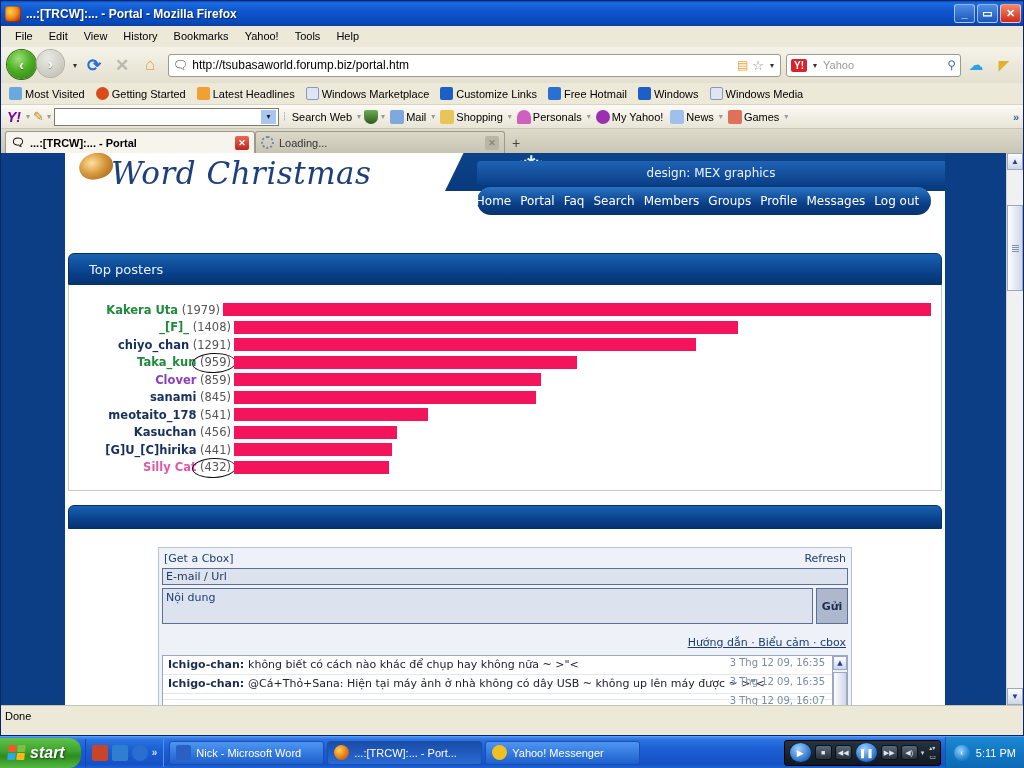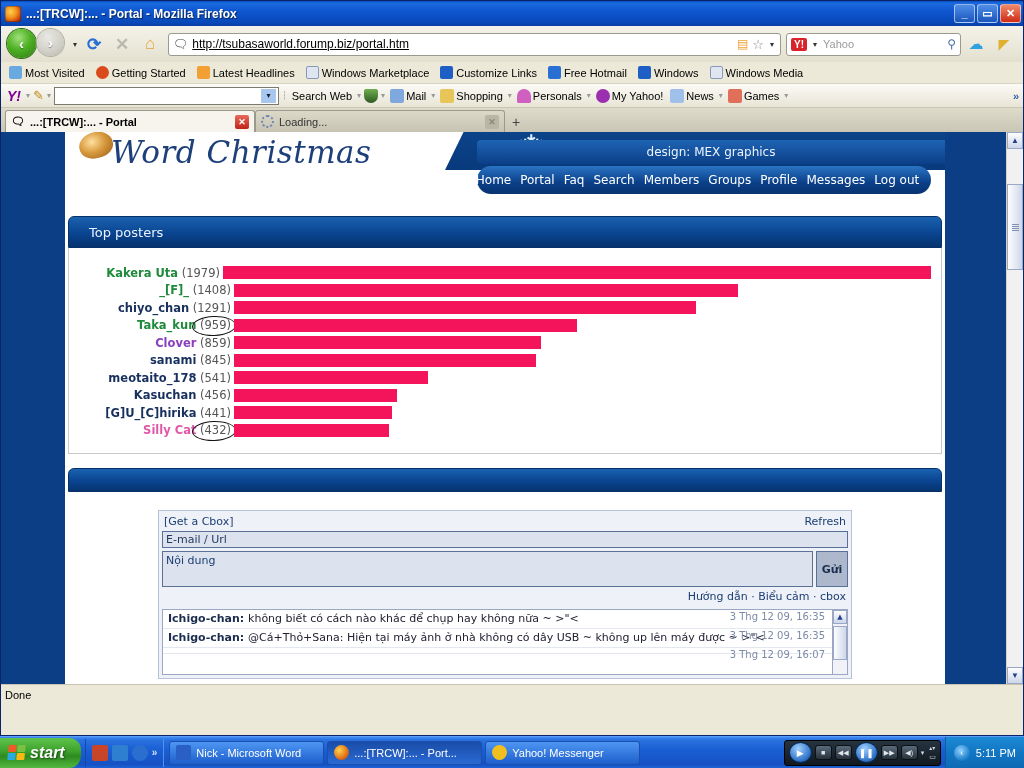--- a/index.html
+++ b/index.html
@@ -48,21 +48,21 @@
     box-shadow: 0 0 0 1px #2a6b12; display: flex; align-items: center; justify-content: center; }
   .circ.dim { background: radial-gradient(circle at 40% 30%, #e9e9e4 0%, #cfcfc6 60%, #b5b5ab 100%);
     box-shadow: 0 0 0 1px #b0b0a5; width: 27px; height: 27px; }
   .arr { color: #fff; font-size: 15px; font-weight: bold; line-height: 1; text-shadow: 0 1px 1px rgba(0,0,0,.4); }
   .arr.gray { color: #fff; }
   .tb-ico { width: 26px; height: 26px; display: flex; align-items: center; justify-content: center;
     font-size: 17px; }
   .drop-caret { font-size: 8px; color: #333; margin: 0 2px; }
   .urlbar { flex: 1; height: 23px; background: #fff; border: 1px solid #9a9a8f;
     border-radius: 3px; display: flex; align-items: center; padding: 0 4px; margin: 0 3px; gap: 4px; }
-  .url-text { flex: 1; font-size: 12px; color: #000; white-space: nowrap; overflow: hidden; text-decoration: underline; }
+  .url-text { flex: 1; font-size: 12px; color: #000; white-space: nowrap; overflow: hidden; }
   .searchbar { width: 175px; height: 23px; background: #fff; border: 1px solid #9a9a8f;
     border-radius: 3px; display: flex; align-items: center; padding: 0 4px; gap: 4px; }
   .search-text { flex: 1; font-size: 11px; color: #9a9a9a; }
   .yahoo-badge { background: #d8232a; color: #fff; font-weight: bold; font-size: 10px;
     border-radius: 2px; padding: 0 3px; line-height: 13px; }
 
   
   .bmbar { height: 21px; background: #ece9d8; display: flex; align-items: center;
     padding-left: 4px; gap: 3px; font-size: 11px; overflow: hidden; }
   .bm { display: flex; align-items: center; gap: 3px; padding: 1px 4px; white-space: nowrap; }
@@ -136,21 +136,21 @@
   .designbar span { color: #eaf3ff; font-size: 12px; font-family: "DejaVu Sans", sans-serif; }
   .navpill { position: absolute; right: 14px; top: 34px; width: 454px; height: 28px;
     background: linear-gradient(to bottom,#2a74c4,#0a3f88 60%,#07336f);
     border-radius: 14px; display: flex; align-items: center; justify-content: center;
     padding: 0 10px; gap: 9px; }
   .navpill a { color: #fff; font-size: 12px; font-family: "DejaVu Sans", sans-serif;
     text-decoration: none; white-space: nowrap; }
   .navdot { width: 8px; height: 8px; border-radius: 50%; background: #fff; margin-left: 4px; }
 
   
-  .panel { margin: 12px 0 0 0; }
+  .panel { margin: 28px 0 0 0; }
   .panel-head { height: 32px; margin: 0 3px;
     background: linear-gradient(to bottom,#1a62b0,#0a4490 55%,#05336f);
     border-radius: 6px 6px 0 0; display: flex; align-items: center; padding-left: 20px;
     border: 1px solid #063067; }
   .panel-head span { color: #eaf3ff; font-size: 13px; font-family: "DejaVu Sans", sans-serif; }
   .panel-body { margin: 0 3px; background: #fff; border: 1px solid #c9c9c9;
     border-top: none; padding: 16px 10px 14px 10px; }
 
   
   .rows { display: flex; flex-direction: column; }
@@ -174,21 +174,21 @@
     font-family: "DejaVu Sans", sans-serif; color: #1b3e72; }
   .cbox-top { display: flex; justify-content: space-between; padding: 1px 2px 3px 2px; }
   .cbox-top a { color: #1b3e72; text-decoration: none; }
   .cbox-fields { display: flex; gap: 3px; }
   .cfield { flex: 1; height: 17px; background: #dde3ee; border: 1px solid #5a7096;
     display: flex; align-items: center; padding: 0 3px; color: #23395f; }
   .cbox-msg { display: flex; gap: 3px; margin-top: 3px; }
   .ctextarea { flex: 1; height: 36px; background: #dde3ee; border: 1px solid #5a7096; padding: 2px 3px; }
   .csend { width: 32px; background: #aeb8cd; border: 1px solid #5a7096;
     display: flex; align-items: center; justify-content: center; font-weight: bold; color: #1b2d4f; }
-  .cbox-foot { text-align: right; padding: 3px 2px 2px; }
+  .cbox-foot { text-align: right; padding: 12px 2px 2px; text-decoration: underline; }
   .cbox-list { margin-top: 4px; border: 1px solid #9aa8c4; background: #fff;
     position: relative; height: 66px; overflow: hidden; }
   .msg { border-bottom: 1px solid #e3e7ef; padding: 2px 20px 3px 5px; position: relative; }
   .msg .ts { position: absolute; right: 22px; top: 1px; color: #7b8aa5; font-size: 10px; }
   .msg .who { font-weight: bold; color: #1b2d4f; }
   .msg .txt { color: #223; }
   .listscroll { position: absolute; right: 0; top: 0; width: 15px; height: 100%;
     background: #f0f2f7; border-left: 1px solid #9aa8c4; }
   .ls-btn { height: 14px; background: linear-gradient(to bottom,#fdfdff,#cdd7ea);
     border: 1px solid #9aa8c4; display: flex; align-items: center; justify-content: center;
@@ -247,20 +247,30 @@
     <div class="titlebar">
       <div class="title-ico"></div>
       <div class="title-text">...:[TRCW]:... - Portal - Mozilla Firefox</div>
       <div class="win-btns">
         <div class="wbtn min">_</div>
         <div class="wbtn max">▭</div>
         <div class="wbtn close">✕</div>
       </div>
     </div>
 
+    <div class="menubar">
+      <div class="mi">File</div>
+      <div class="mi">Edit</div>
+      <div class="mi">View</div>
+      <div class="mi">History</div>
+      <div class="mi">Bookmarks</div>
+      <div class="mi">Yahoo!</div>
+      <div class="mi">Tools</div>
+      <div class="mi">Help</div>
+    </div>
 
     <div class="navbar">
       <div class="nav-back">
         <div class="circ">
             <span class="arr">‹</span>
           </div>
       </div>
       <div class="nav-back" style="margin-left:-4px;">
         <div class="circ dim">
             <span class="arr gray">›</span>

